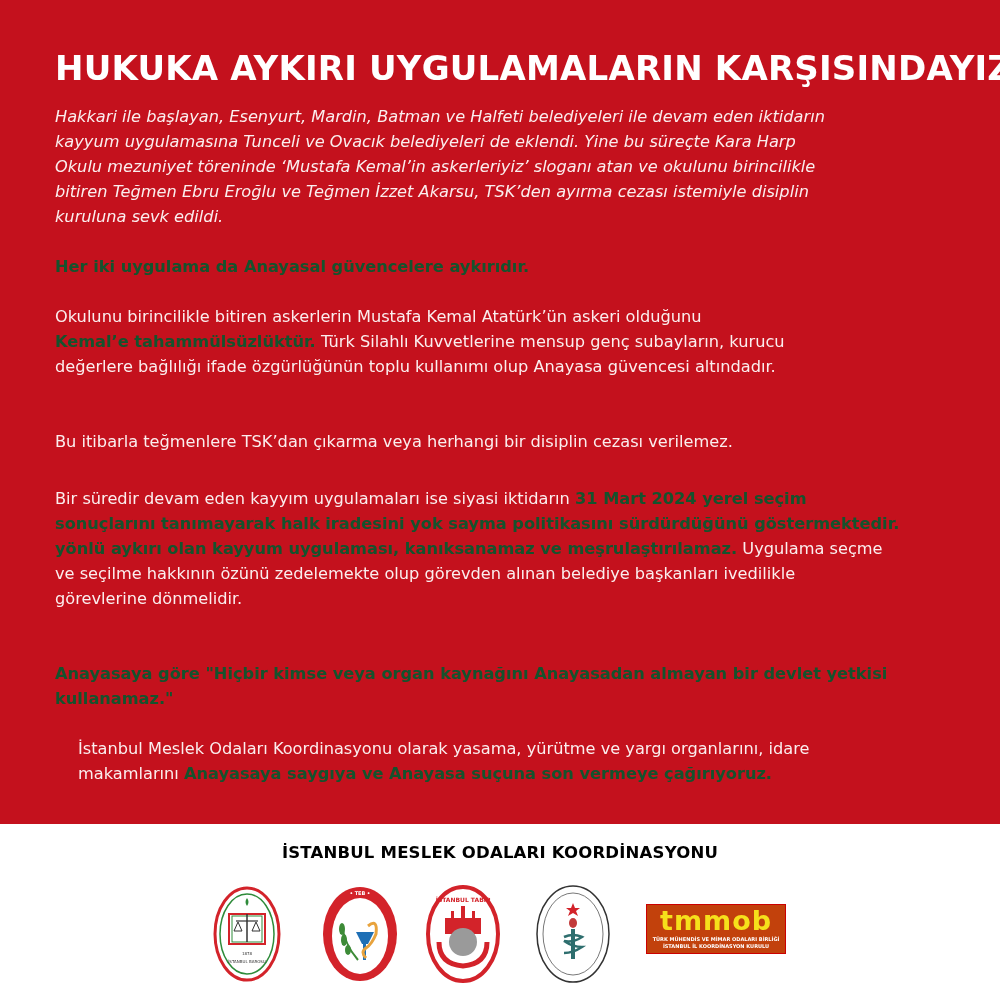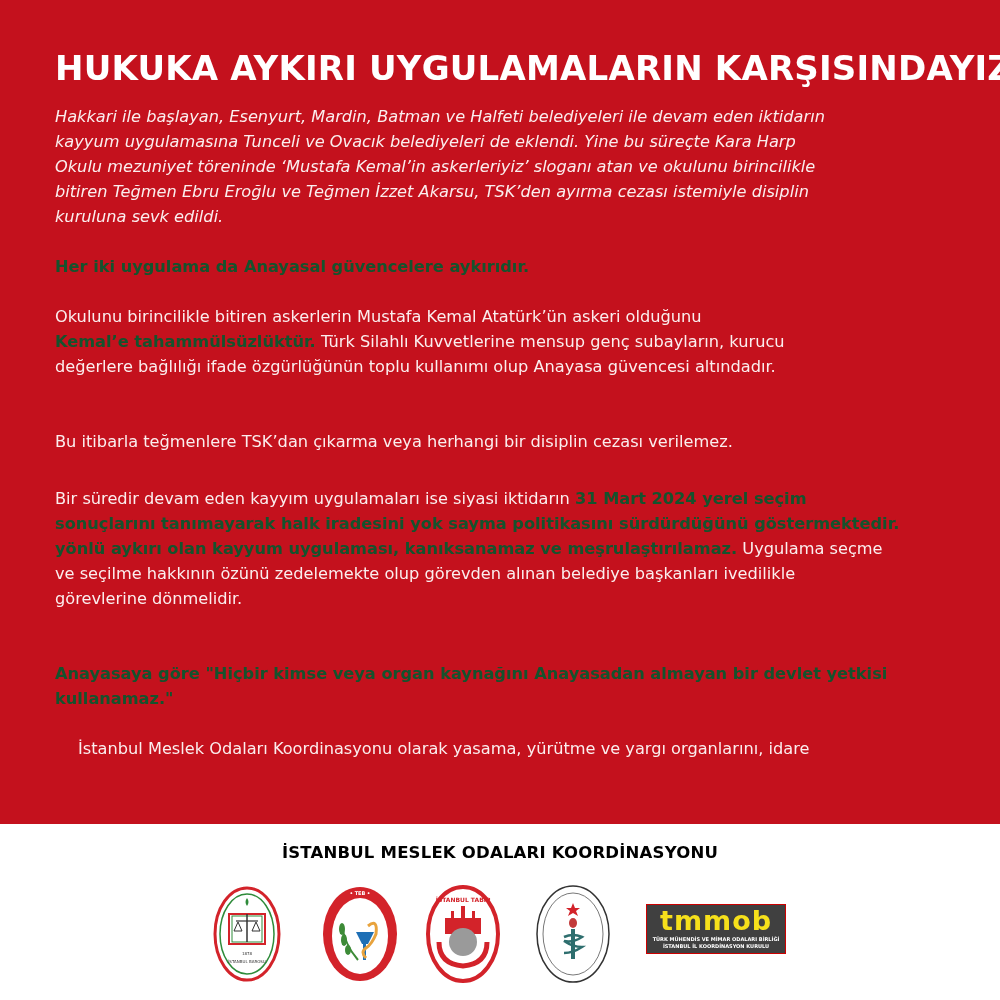--- a/index.html
+++ b/index.html
@@ -4,21 +4,21 @@
 <style>
   html, body { margin: 0; padding: 0; }
   body { width: 1000px; height: 1000px; overflow: hidden; background: #ffffff; font-family: "DejaVu Sans", sans-serif; }
   .red-panel { position: absolute; left: 0; top: 0; width: 1000px; height: 824px; background: #C4111D; }
   .title { position: absolute; left: 55px; top: 48px; color: #ffffff; font-family: "DejaVu Sans", sans-serif; font-weight: bold; font-size: 34px; letter-spacing: 0.2px; white-space: nowrap; }
   .body-text { position: absolute; left: 55px; width: 900px; color: #fbeeee; font-family: "DejaVu Sans", sans-serif; font-size: 16.2px; line-height: 25px; }
   .line { display: block; white-space: nowrap; }
   .b { font-weight: bold; color: #14532d; }
   .footer-title { position: absolute; left: 0; width: 1000px; top: 843px; text-align: center; font-family: "DejaVu Sans", sans-serif; font-weight: bold; font-size: 16.5px; color: #000000; letter-spacing: 0.2px; }
   .logo { position: absolute; }
-  .tmmob { position: absolute; left: 646px; top: 904px; width: 140px; height: 50px; background: #404040; border: 1px solid #c00; box-sizing: border-box; text-align: center; }
+  .tmmob { position: absolute; left: 646px; top: 904px; width: 140px; height: 50px; background: #c2410c; border: 1px solid #c00; box-sizing: border-box; text-align: center; }
   .tmmob .word { color: #F6E01B; font-family: "DejaVu Sans", sans-serif; font-weight: bold; font-size: 27px; line-height: 30px; letter-spacing: 1px; display: block; margin-top: 1px; }
   .tmmob .sub { color: #ffffff; font-family: "DejaVu Sans", sans-serif; font-weight: bold; font-size: 5px; line-height: 7px; display: block; white-space: nowrap; }
 </style>
 </head>
 <body>
 
 <div class="red-panel"></div>
 
 <div class="title">HUKUKA AYKIRI UYGULAMALARIN KARŞISINDAYIZ</div>
 
@@ -52,20 +52,21 @@
   <span class="line">görevlerine dönmelidir.</span>
 </div>
 
 <div class="body-text" style="top:661px;">
   <span class="line b">Anayasaya göre "Hiçbir kimse veya organ kaynağını Anayasadan almayan bir devlet yetkisi</span>
   <span class="line b">kullanamaz."</span>
 </div>
 
 <div class="body-text" style="top:736px;margin-left:23px;">
   <span class="line">İstanbul Meslek Odaları Koordinasyonu olarak yasama, yürütme ve yargı organlarını, idare</span>
+  <span class="line"><span>makamlarını </span><span class="b">Anayasaya saygıya ve Anayasa suçuna son vermeye çağırıyoruz.</span></span>
 </div>
 
 <div class="footer-title">İSTANBUL MESLEK ODALARI KOORDİNASYONU</div>
 
 <div class="logo" style="left:212px; top:884px; width:70px; height:100px;">
   <svg width="70" height="100" viewBox="0 0 70 100">
     <ellipse cx="35" cy="50" rx="32" ry="46" fill="#fff" stroke="#D3232A" stroke-width="3"></ellipse>
     <ellipse cx="35" cy="50" rx="27" ry="40" fill="none" stroke="#2E8B3A" stroke-width="1.5"></ellipse>
     <rect x="17" y="30" width="36" height="30" fill="#fff" stroke="#D3232A" stroke-width="2"></rect>
     <rect x="20" y="32" width="30" height="26" fill="#fff" stroke="#2E8B3A" stroke-width="1"></rect>

